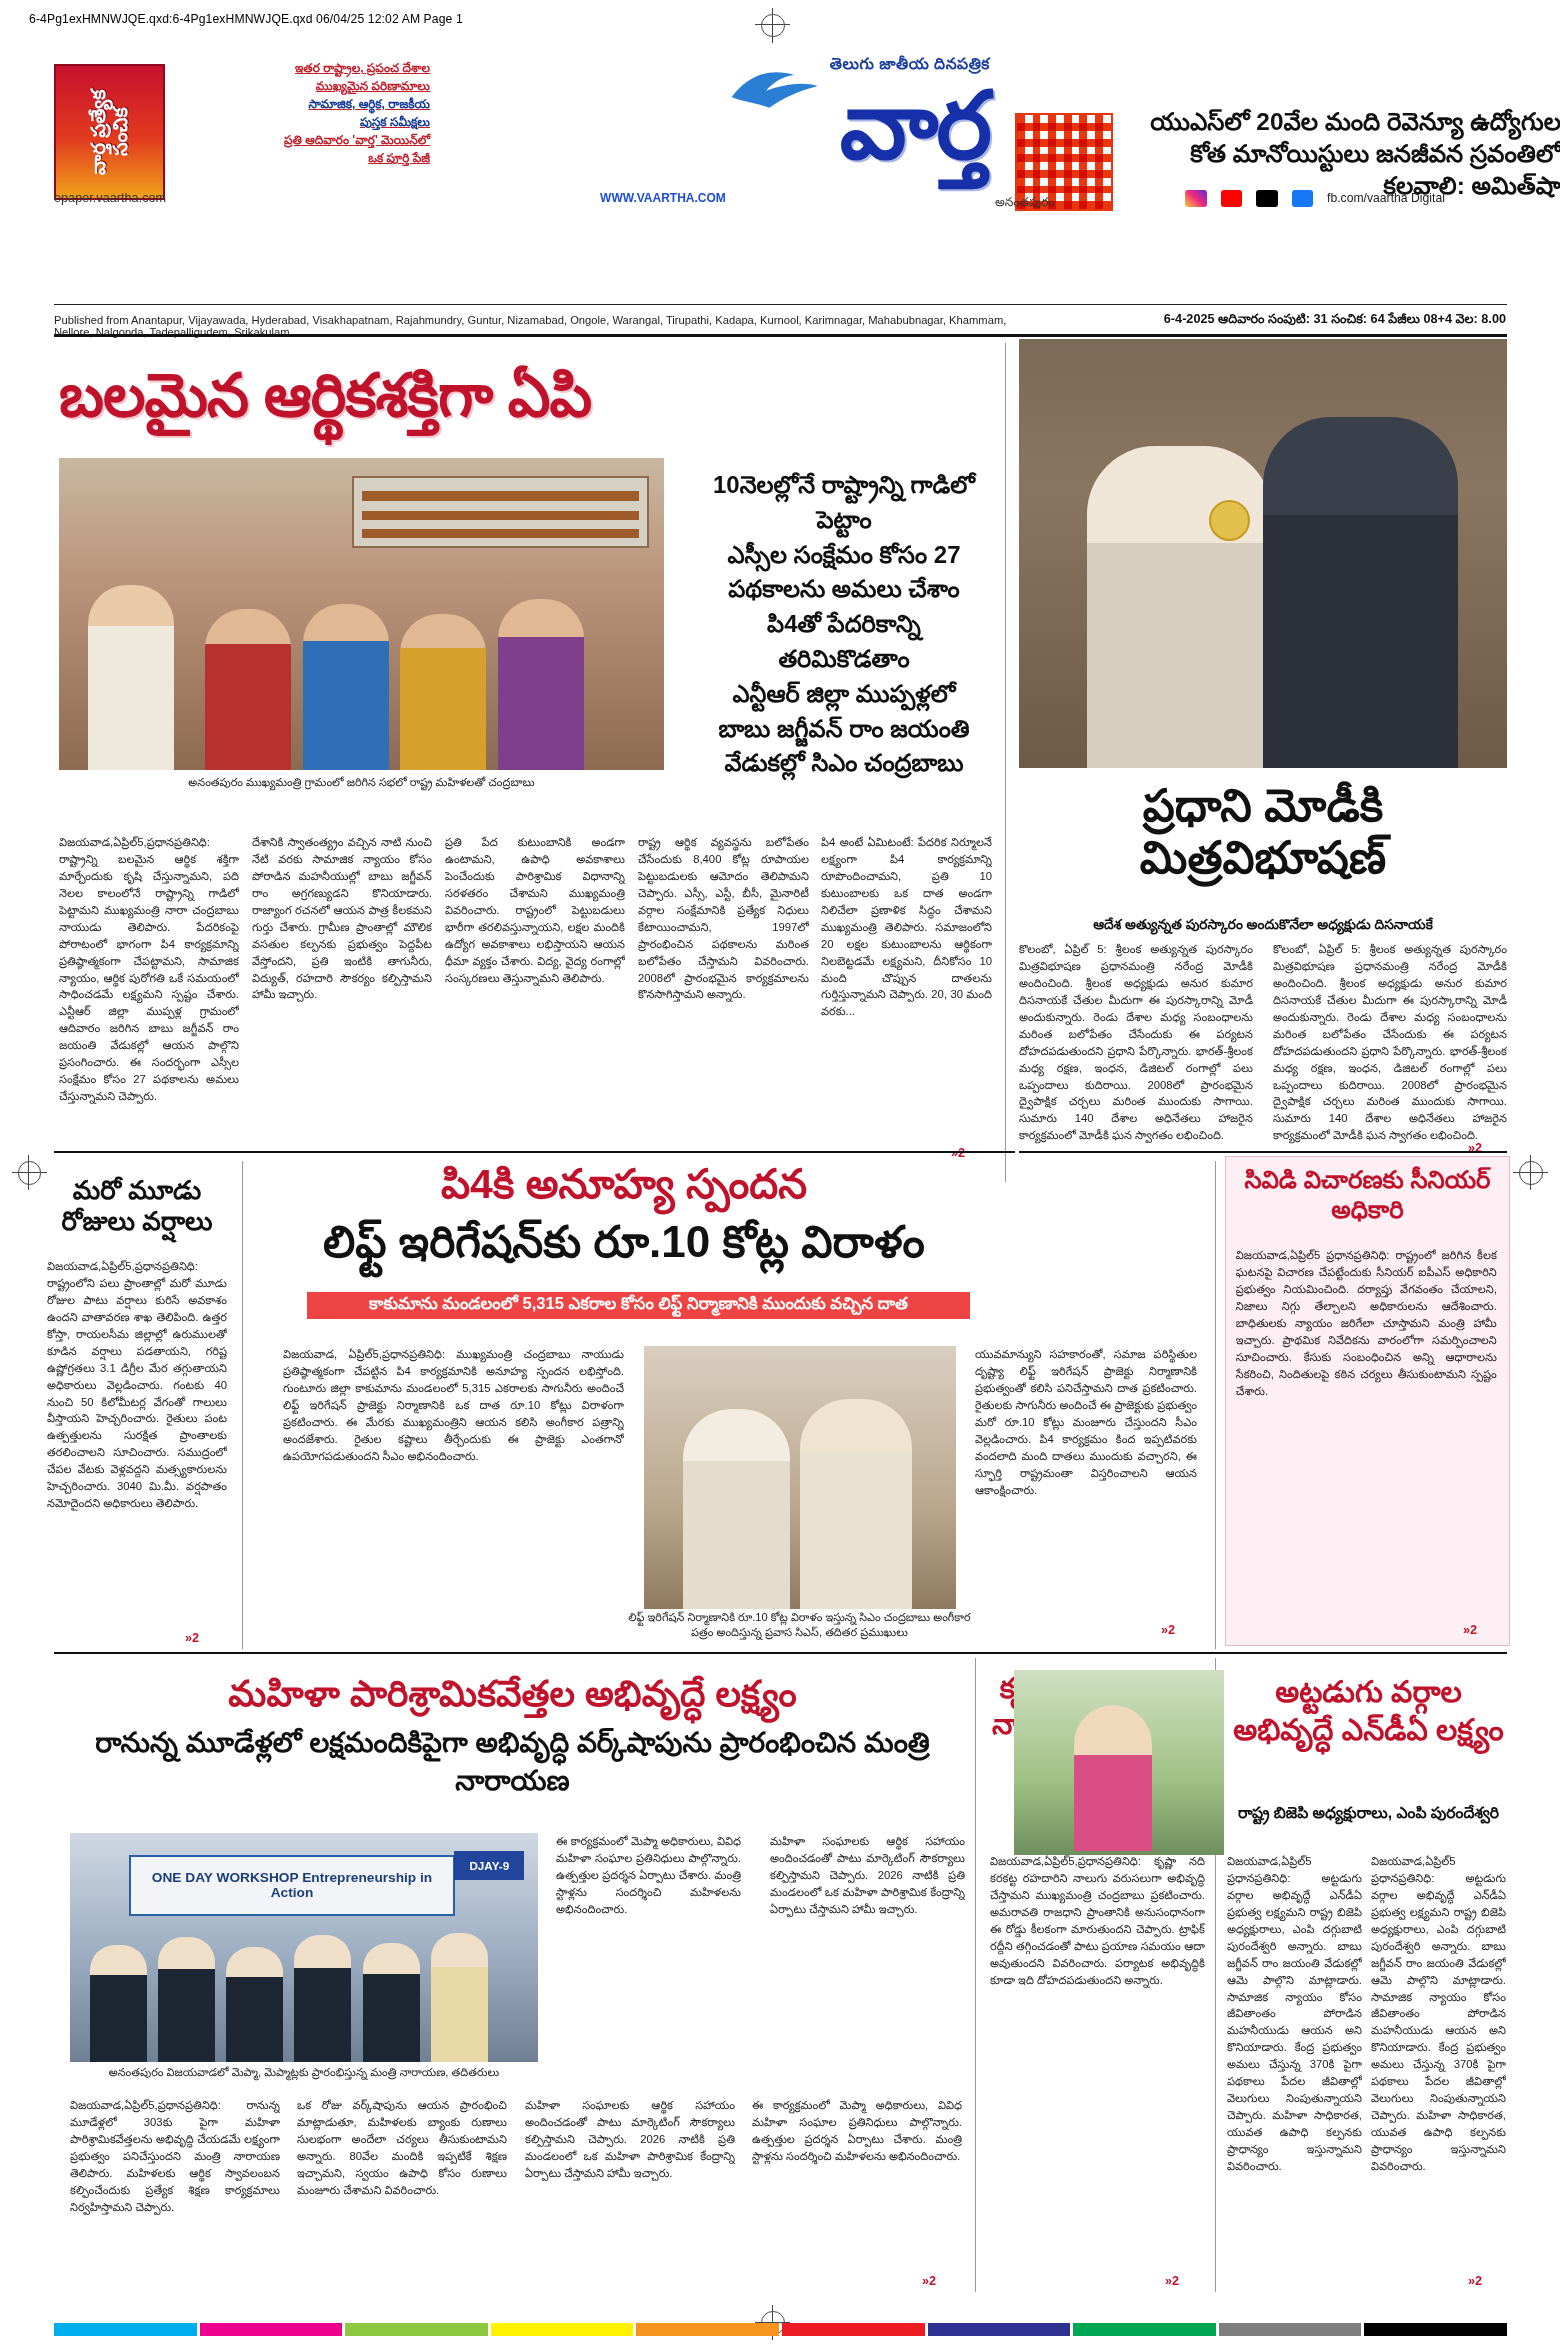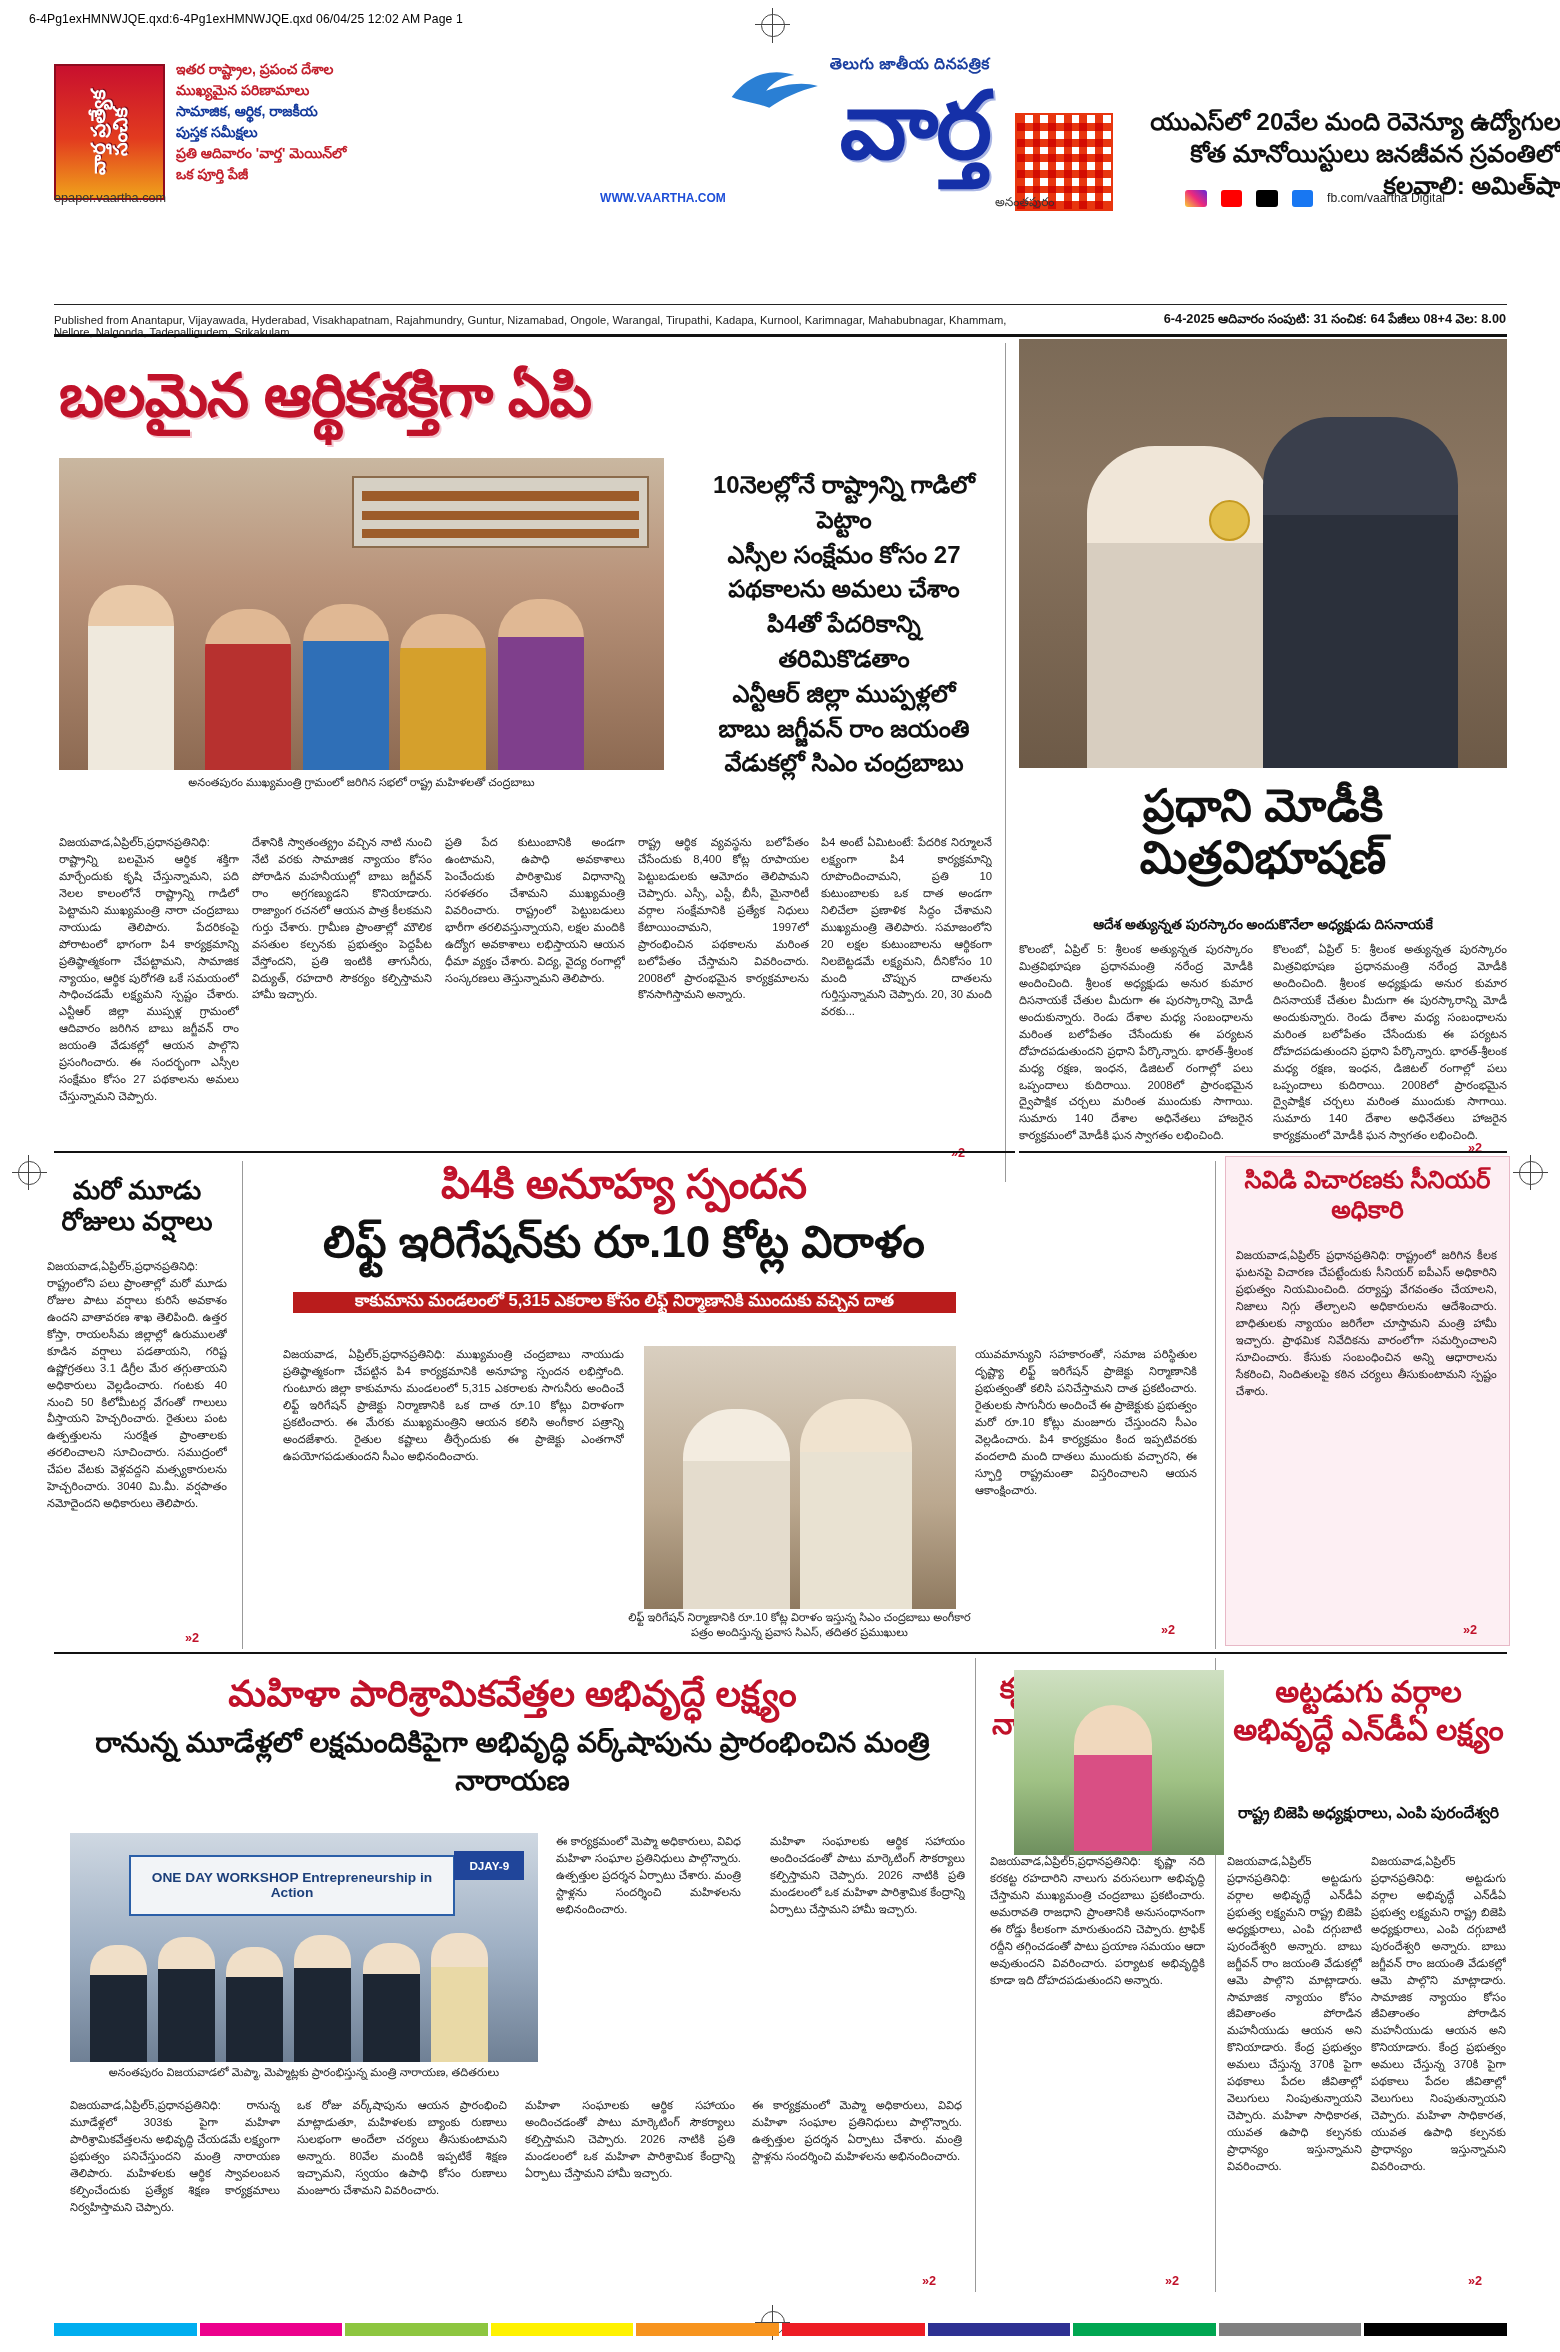--- a/index.html
+++ b/index.html
@@ -67,25 +67,26 @@
     font-weight: bold;
     line-height: 1.15;
     text-align: center;
     padding: 3.9px;
     text-shadow: 1px 1px 0 #7a0a1a;
   }
   .promo-col {
     position: absolute;
     left: 122px; top: 0px;
     width: 254px;
-    text-align: left;
+    text-align: right;
     color: #c21f2b;
-    font-size: 14px;
+    font-size: 12px;
     font-weight: bold;
     line-height: 1.5;
+    text-decoration: underline;
   }
   .promo-col .blue { color: #12389b; }
   .nameplate {
     position: absolute;
     left: 390px; top: -3.9px;
     width: 546px;
     text-align: right;
   }
   .nameplate .kicker {
     font-size: 15.6px;
@@ -307,23 +308,23 @@
     position: absolute;
     left: 263px; top: 1217px;
     width: 722px;
     text-align: center;
     color: #111;
     font-size: 44px;
     font-weight: bold;
   }
   .blue-strip {
     position: absolute;
-    left: 293px; top: 1292px;
-    width: 663px; height: 21px;
-    background: #b91c1c;
+    left: 307px; top: 1292px;
+    width: 663px; height: 27px;
+    background: #ef4444;
     color: #fff;
     font-size: 16.6px;
     font-weight: bold;
     display: flex;
     align-items: center;
     justify-content: center;
   }
   .pink-panel {
     position: absolute;
     left: 1225px; top: 1156px;

